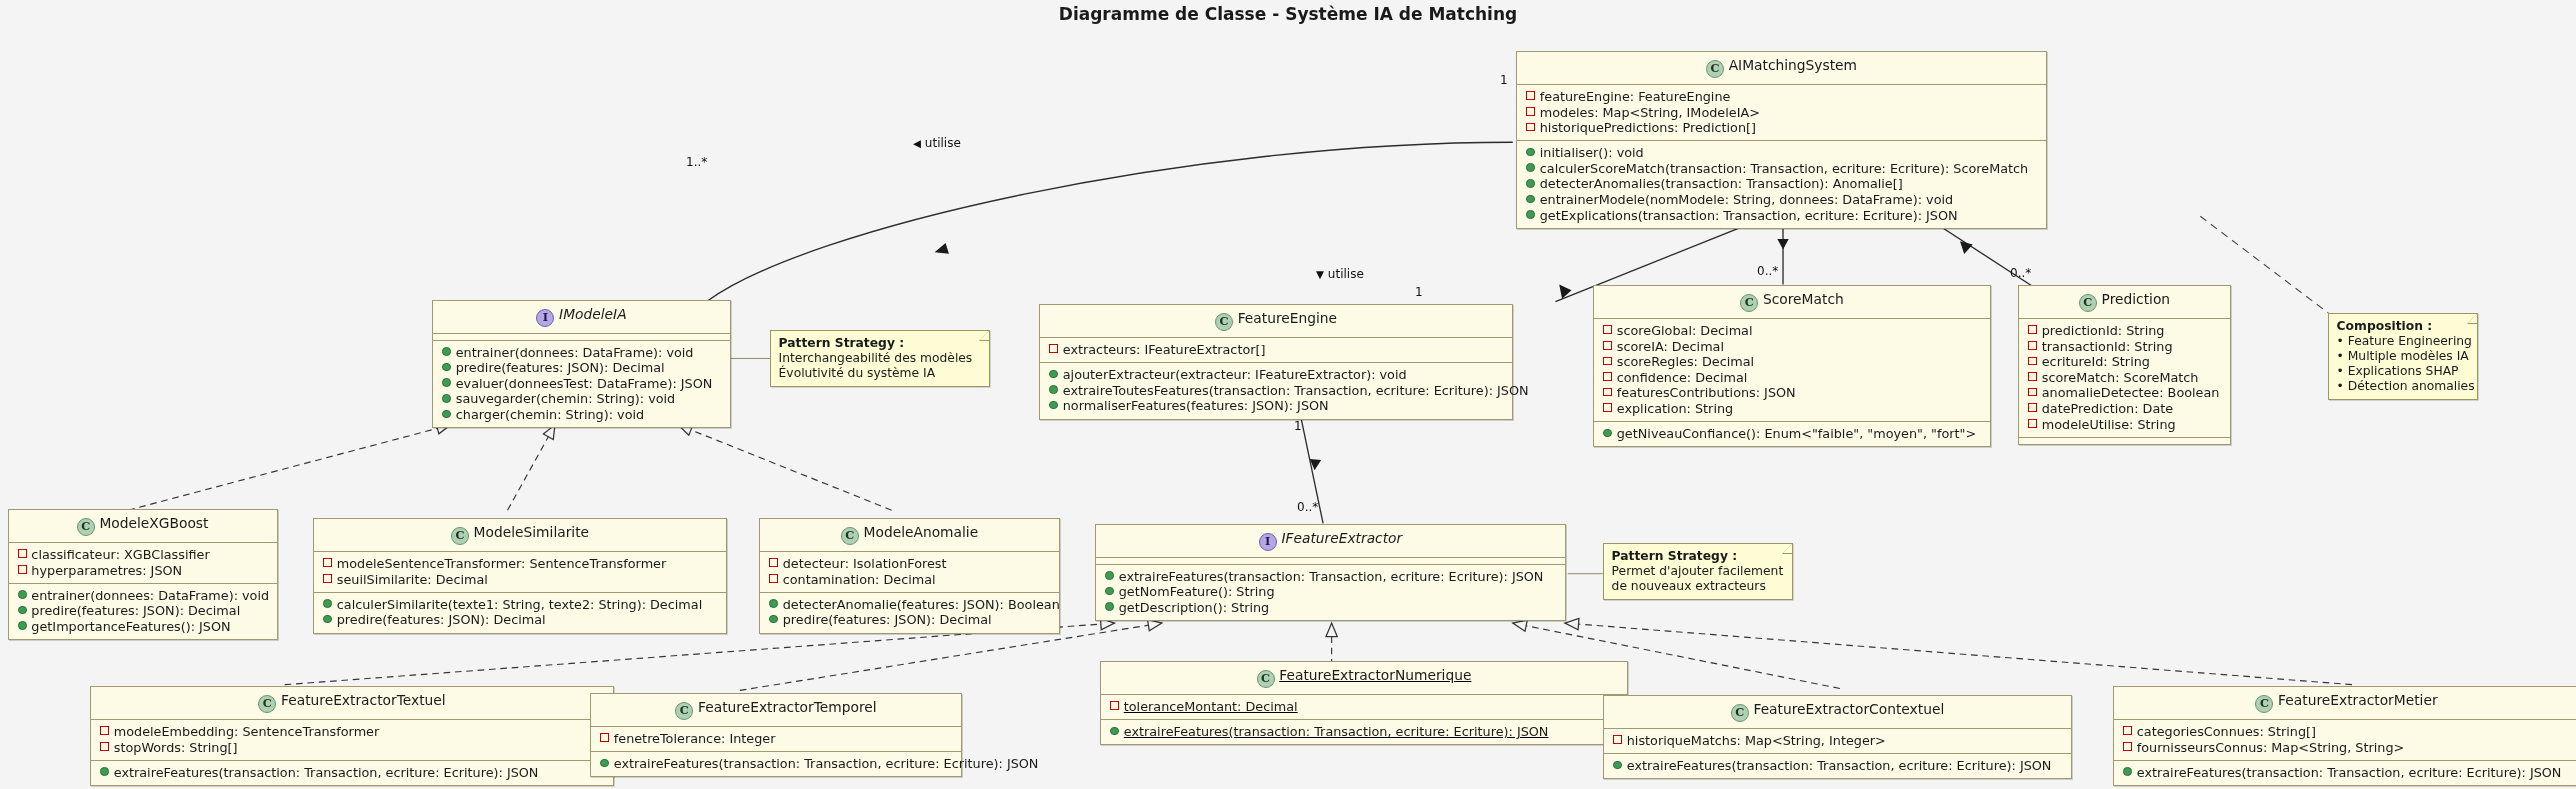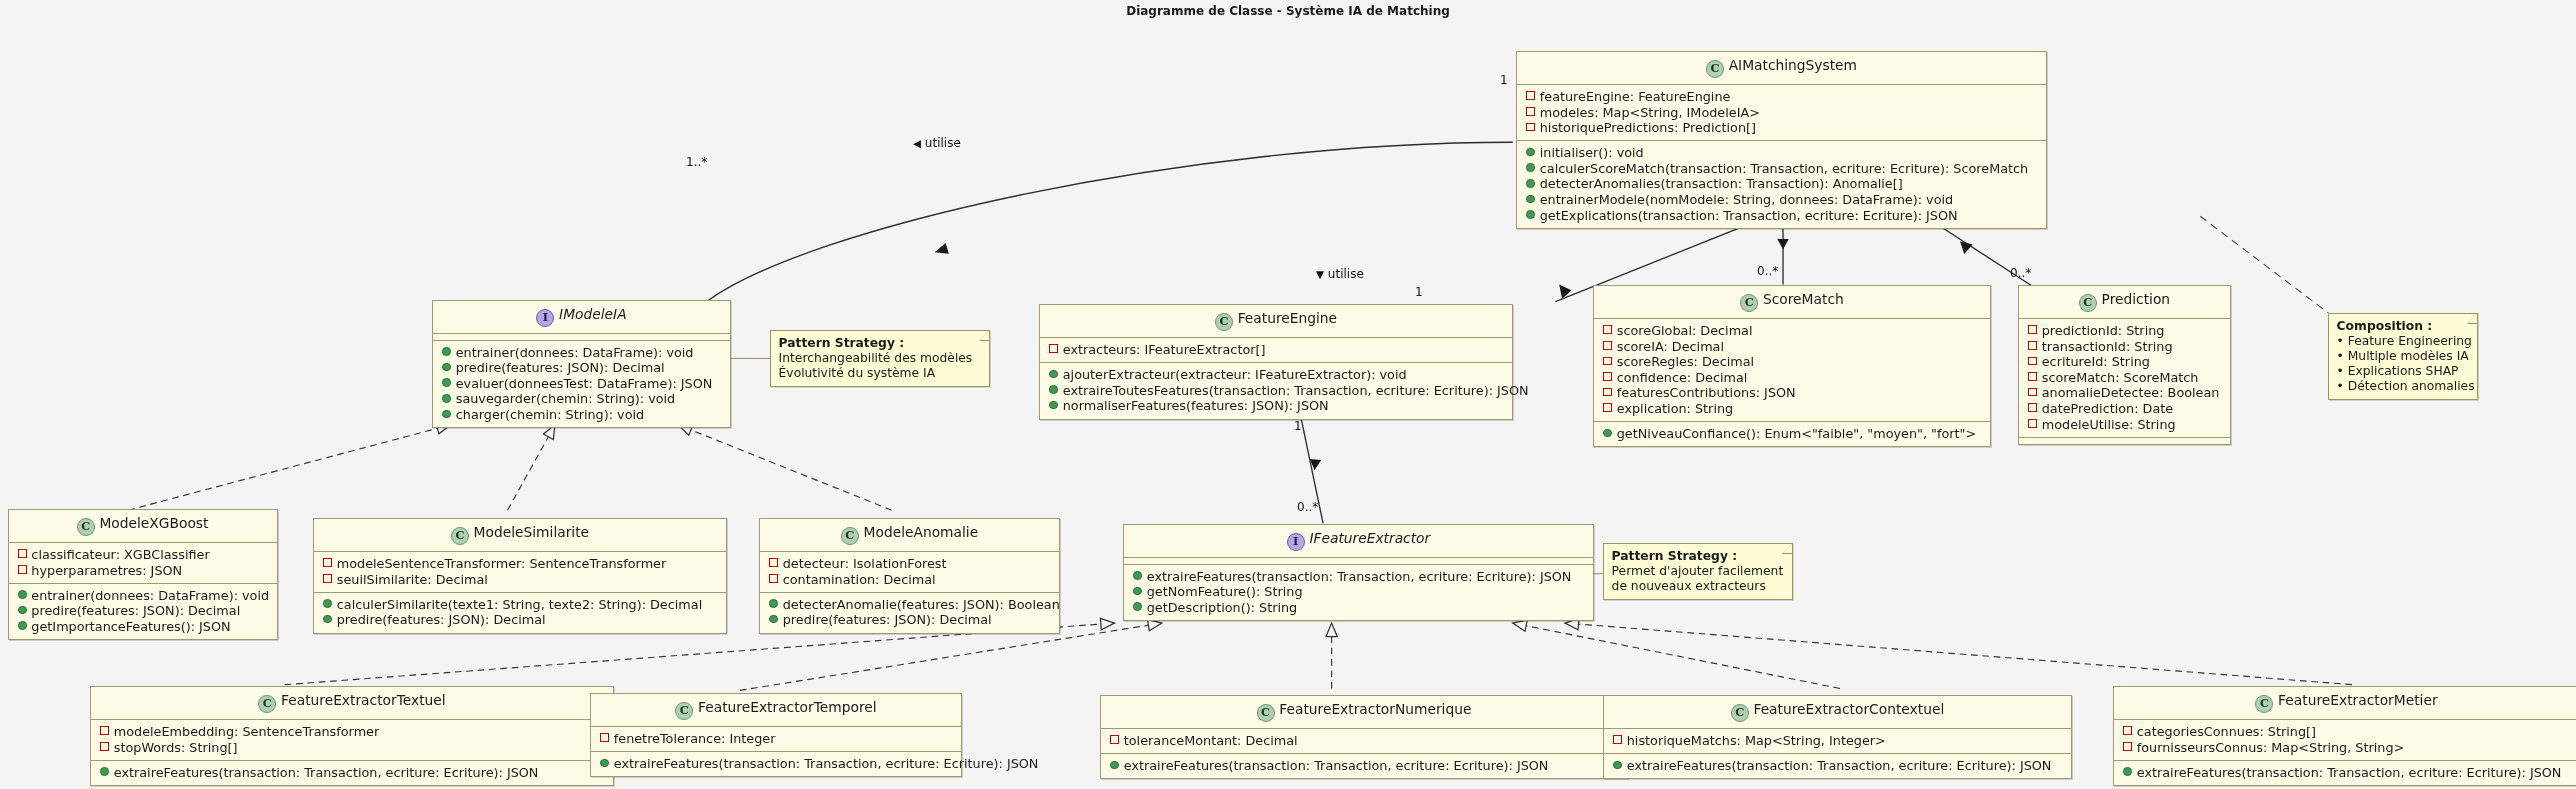--- a/index.html
+++ b/index.html
@@ -21,21 +21,21 @@
     width: 2576px;
     height: 789px;
     pointer-events: none;
   }
   .diagram-title {
     position: absolute;
     top: 3.8px;
     left: 0;
     width: 2576px;
     text-align: center;
-    font-size: 12px;
+    font-size: 17px;
     font-weight: bold;
     color: #1a1a1a;
     font-family: "DejaVu Sans", sans-serif;
   }
 
   
   .uml-box {
     position: absolute;
     background: #fdfae6;
     border: 0.9px solid #a09a73;
@@ -358,21 +358,21 @@
     <div class="uml-section">
       <div class="uml-row"><span class="mark-private"></span><span>detecteur: IsolationForest</span></div>
       <div class="uml-row"><span class="mark-private"></span><span>contamination: Decimal</span></div>
     </div>
     <div class="uml-section">
       <div class="uml-row"><span class="mark-public"></span><span>detecterAnomalie(features: JSON): Boolean</span></div>
       <div class="uml-row"><span class="mark-public"></span><span>predire(features: JSON): Decimal</span></div>
     </div>
   </div>
 
-  <div class="uml-box" style="left:1095px; top:524px; width:471px;margin-left:28px;">
+  <div class="uml-box" style="left:1095px; top:524px; width:471px;">
     <div class="uml-header italic">
       <span class="circle-badge badge-interface">I</span><span class="cls-name">IFeatureExtractor</span>
     </div>
     <div class="uml-section empty"></div>
     <div class="uml-section">
       <div class="uml-row"><span class="mark-public"></span><span>extraireFeatures(transaction: Transaction, ecriture: Ecriture): JSON</span></div>
       <div class="uml-row"><span class="mark-public"></span><span>getNomFeature(): String</span></div>
       <div class="uml-row"><span class="mark-public"></span><span>getDescription(): String</span></div>
     </div>
   </div>
@@ -404,21 +404,21 @@
       <span class="circle-badge badge-class">C</span><span class="cls-name">FeatureExtractorTemporel</span>
     </div>
     <div class="uml-section">
       <div class="uml-row"><span class="mark-private"></span><span>fenetreTolerance: Integer</span></div>
     </div>
     <div class="uml-section">
       <div class="uml-row"><span class="mark-public"></span><span>extraireFeatures(transaction: Transaction, ecriture: Ecriture): JSON</span></div>
     </div>
   </div>
 
-  <div class="uml-box" style="left:1100px; top:695px; width:528px;">
+  <div class="uml-box" style="left:1100px; top:661px; width:528px;text-decoration:underline;">
     <div class="uml-header">
       <span class="circle-badge badge-class">C</span><span class="cls-name">FeatureExtractorNumerique</span>
     </div>
     <div class="uml-section">
       <div class="uml-row"><span class="mark-private"></span><span>toleranceMontant: Decimal</span></div>
     </div>
     <div class="uml-section">
       <div class="uml-row"><span class="mark-public"></span><span>extraireFeatures(transaction: Transaction, ecriture: Ecriture): JSON</span></div>
     </div>
   </div>

